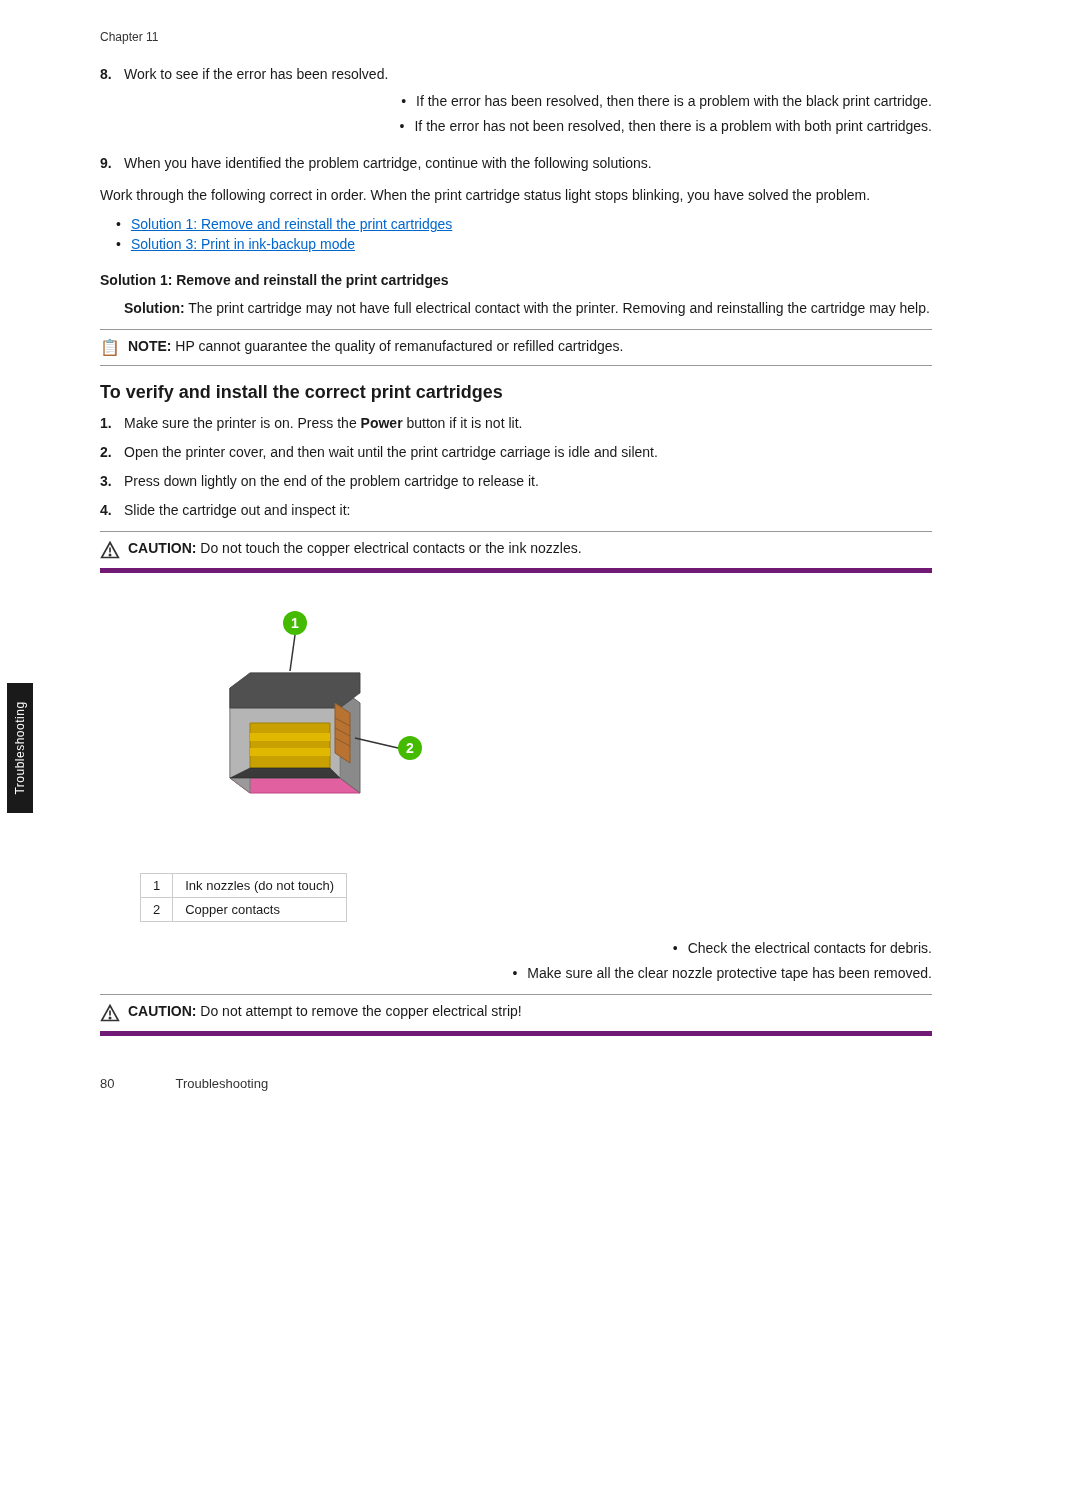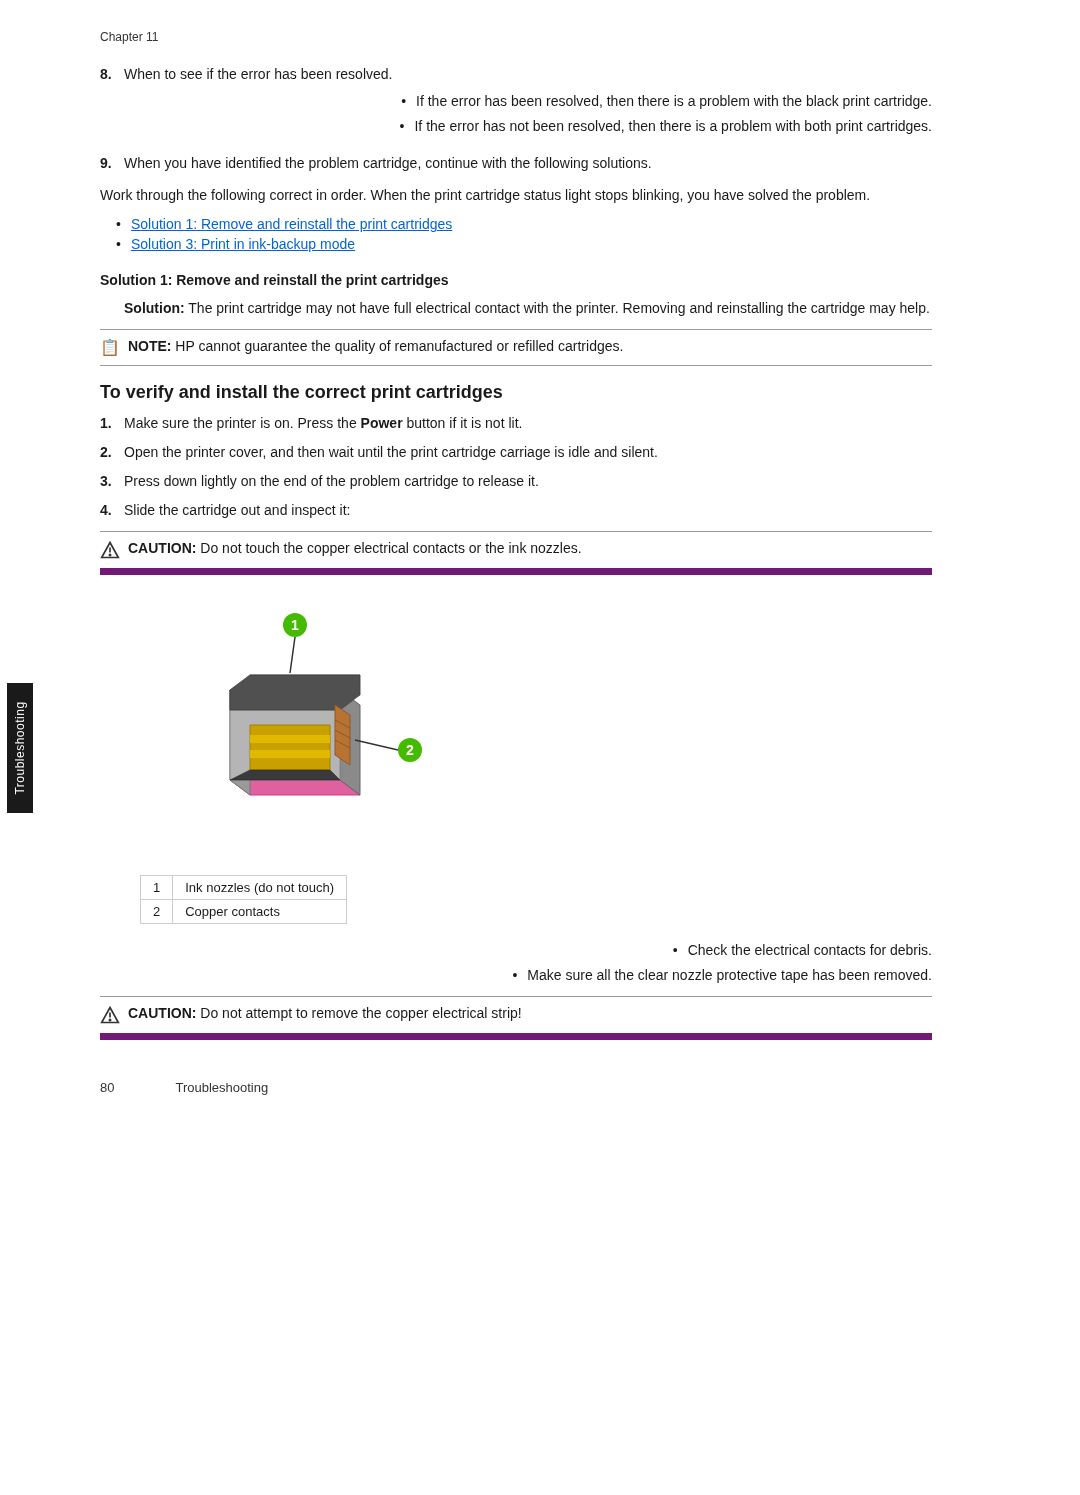--- a/index.html
+++ b/index.html
@@ -124,21 +124,21 @@
       margin-right: 8px;
       font-size: 16px;
       flex-shrink: 0;
     }
 
     
     .caution-box {
       display: flex;
       align-items: flex-start;
       border-top: 1px solid #999;
-      border-bottom: 7px solid #701a75;
+      border-bottom: 5px solid #701a75;
       padding: 8px 0;
       margin: 10px 0;
     }
 
     .caution-triangle {
       width: 20px;
       height: 20px;
       margin-right: 8px;
       flex-shrink: 0;
     }
@@ -255,21 +255,21 @@
 
   <div class="main-content">
 
     <div class="chapter-header">
       <span>Chapter 11</span>
     </div>
 
     <div class="numbered-item">
       <span class="num bold">8.</span>
       <div class="content">
-        <span>When to see if the error has been resolved.</span>
+        <span>Work to see if the error has been resolved.</span>
         <ul class="bullet-list">
           <li>
             <span>If the error has been resolved, then there is a problem with the black print cartridge.</span>
           </li>
           <li>
             <span>If the error has not been resolved, then there is a problem with both print cartridges.</span>
           </li>
         </ul>
       </div>
     </div>

